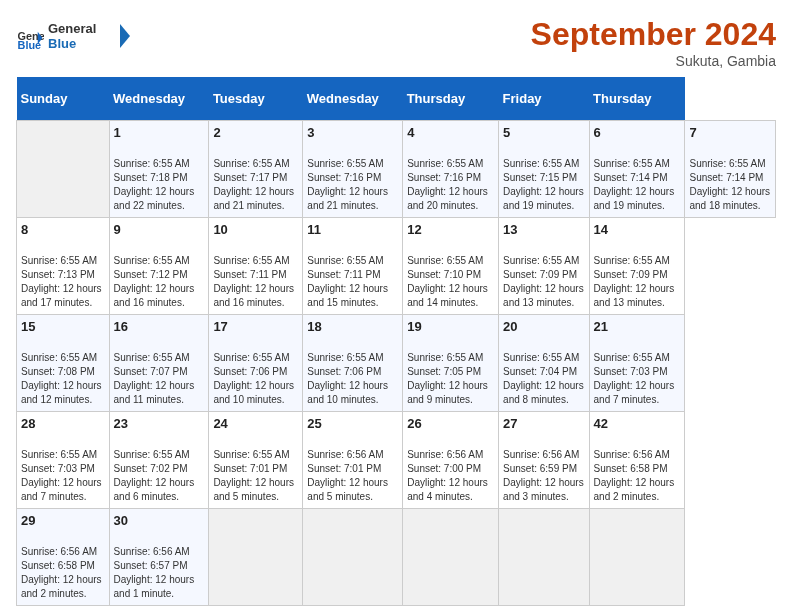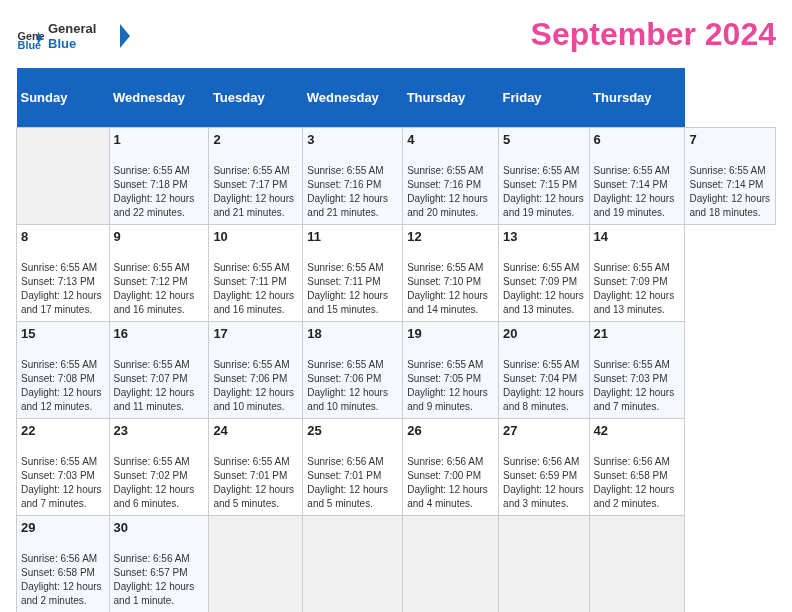--- a/index.html
+++ b/index.html
@@ -24,36 +24,36 @@
     .logo-icon {
       width: 28px;
       height: 28px;
     }
     .title-area {
       text-align: right;
     }
     .month-title {
       font-size: 32px;
       font-weight: bold;
-      color: #ec4899;
+      color: #c2410c;
       text-align: center;
     }
     .location {
       font-size: 14px;
       color: #555;
     }
     table {
       width: 100%;
       border-collapse: collapse;
       font-size: 10.5px;
     }
     thead tr th {
       background-color: #1565c0;
       color: #fff;
-      padding: 22px 4px;
+      padding: 14px 4px;
       text-align: left;
       font-size: 13px;
       font-weight: bold;
     }
     tbody tr td {
       border: 1px solid #ccc;
       vertical-align: top;
       padding: 4px;
       width: 108px;
       min-height: 80px;
@@ -98,20 +98,21 @@
     <div>
       <svg width="90" height="40" viewBox="0 0 90 40">
         <text x="0" y="17" font-family="Arial" font-size="13" font-weight="bold" fill="#333">General</text>
         <text x="0" y="32" font-family="Arial" font-size="13" font-weight="bold" fill="#1a6bb5">Blue</text>
         <polygon points="72,8 82,20 72,32" fill="#1a6bb5"></polygon>
       </svg>
     </div>
   </div>
   <div class="title-area">
     <div class="month-title">September 2024</div>
+    <div class="location">Sukuta, Gambia</div>
   </div>
 </div>
 
 <table>
   <thead>
     <tr>
     <th>Sunday</th>
         <th>Wednesday</th>
         <th>Tuesday</th>
         <th>Wednesday</th>
@@ -249,21 +250,21 @@
         </td>
         <td>
           <span class="day-num">21</span>
           <div class="day-detail" style="white-space: pre-line;">Sunrise: 6:55 AM
 Sunset: 7:03 PM
 Daylight: 12 hours and 7 minutes.</div>
         </td>
       </tr>
       <tr>
         <td>
-          <span class="day-num">22</span>
+          <span class="day-num">28</span>
           <div class="day-detail" style="white-space: pre-line;">Sunrise: 6:55 AM
 Sunset: 7:03 PM
 Daylight: 12 hours and 7 minutes.</div>
         </td>
         <td>
           <span class="day-num">23</span>
           <div class="day-detail" style="white-space: pre-line;">Sunrise: 6:55 AM
 Sunset: 7:02 PM
 Daylight: 12 hours and 6 minutes.</div>
         </td>

